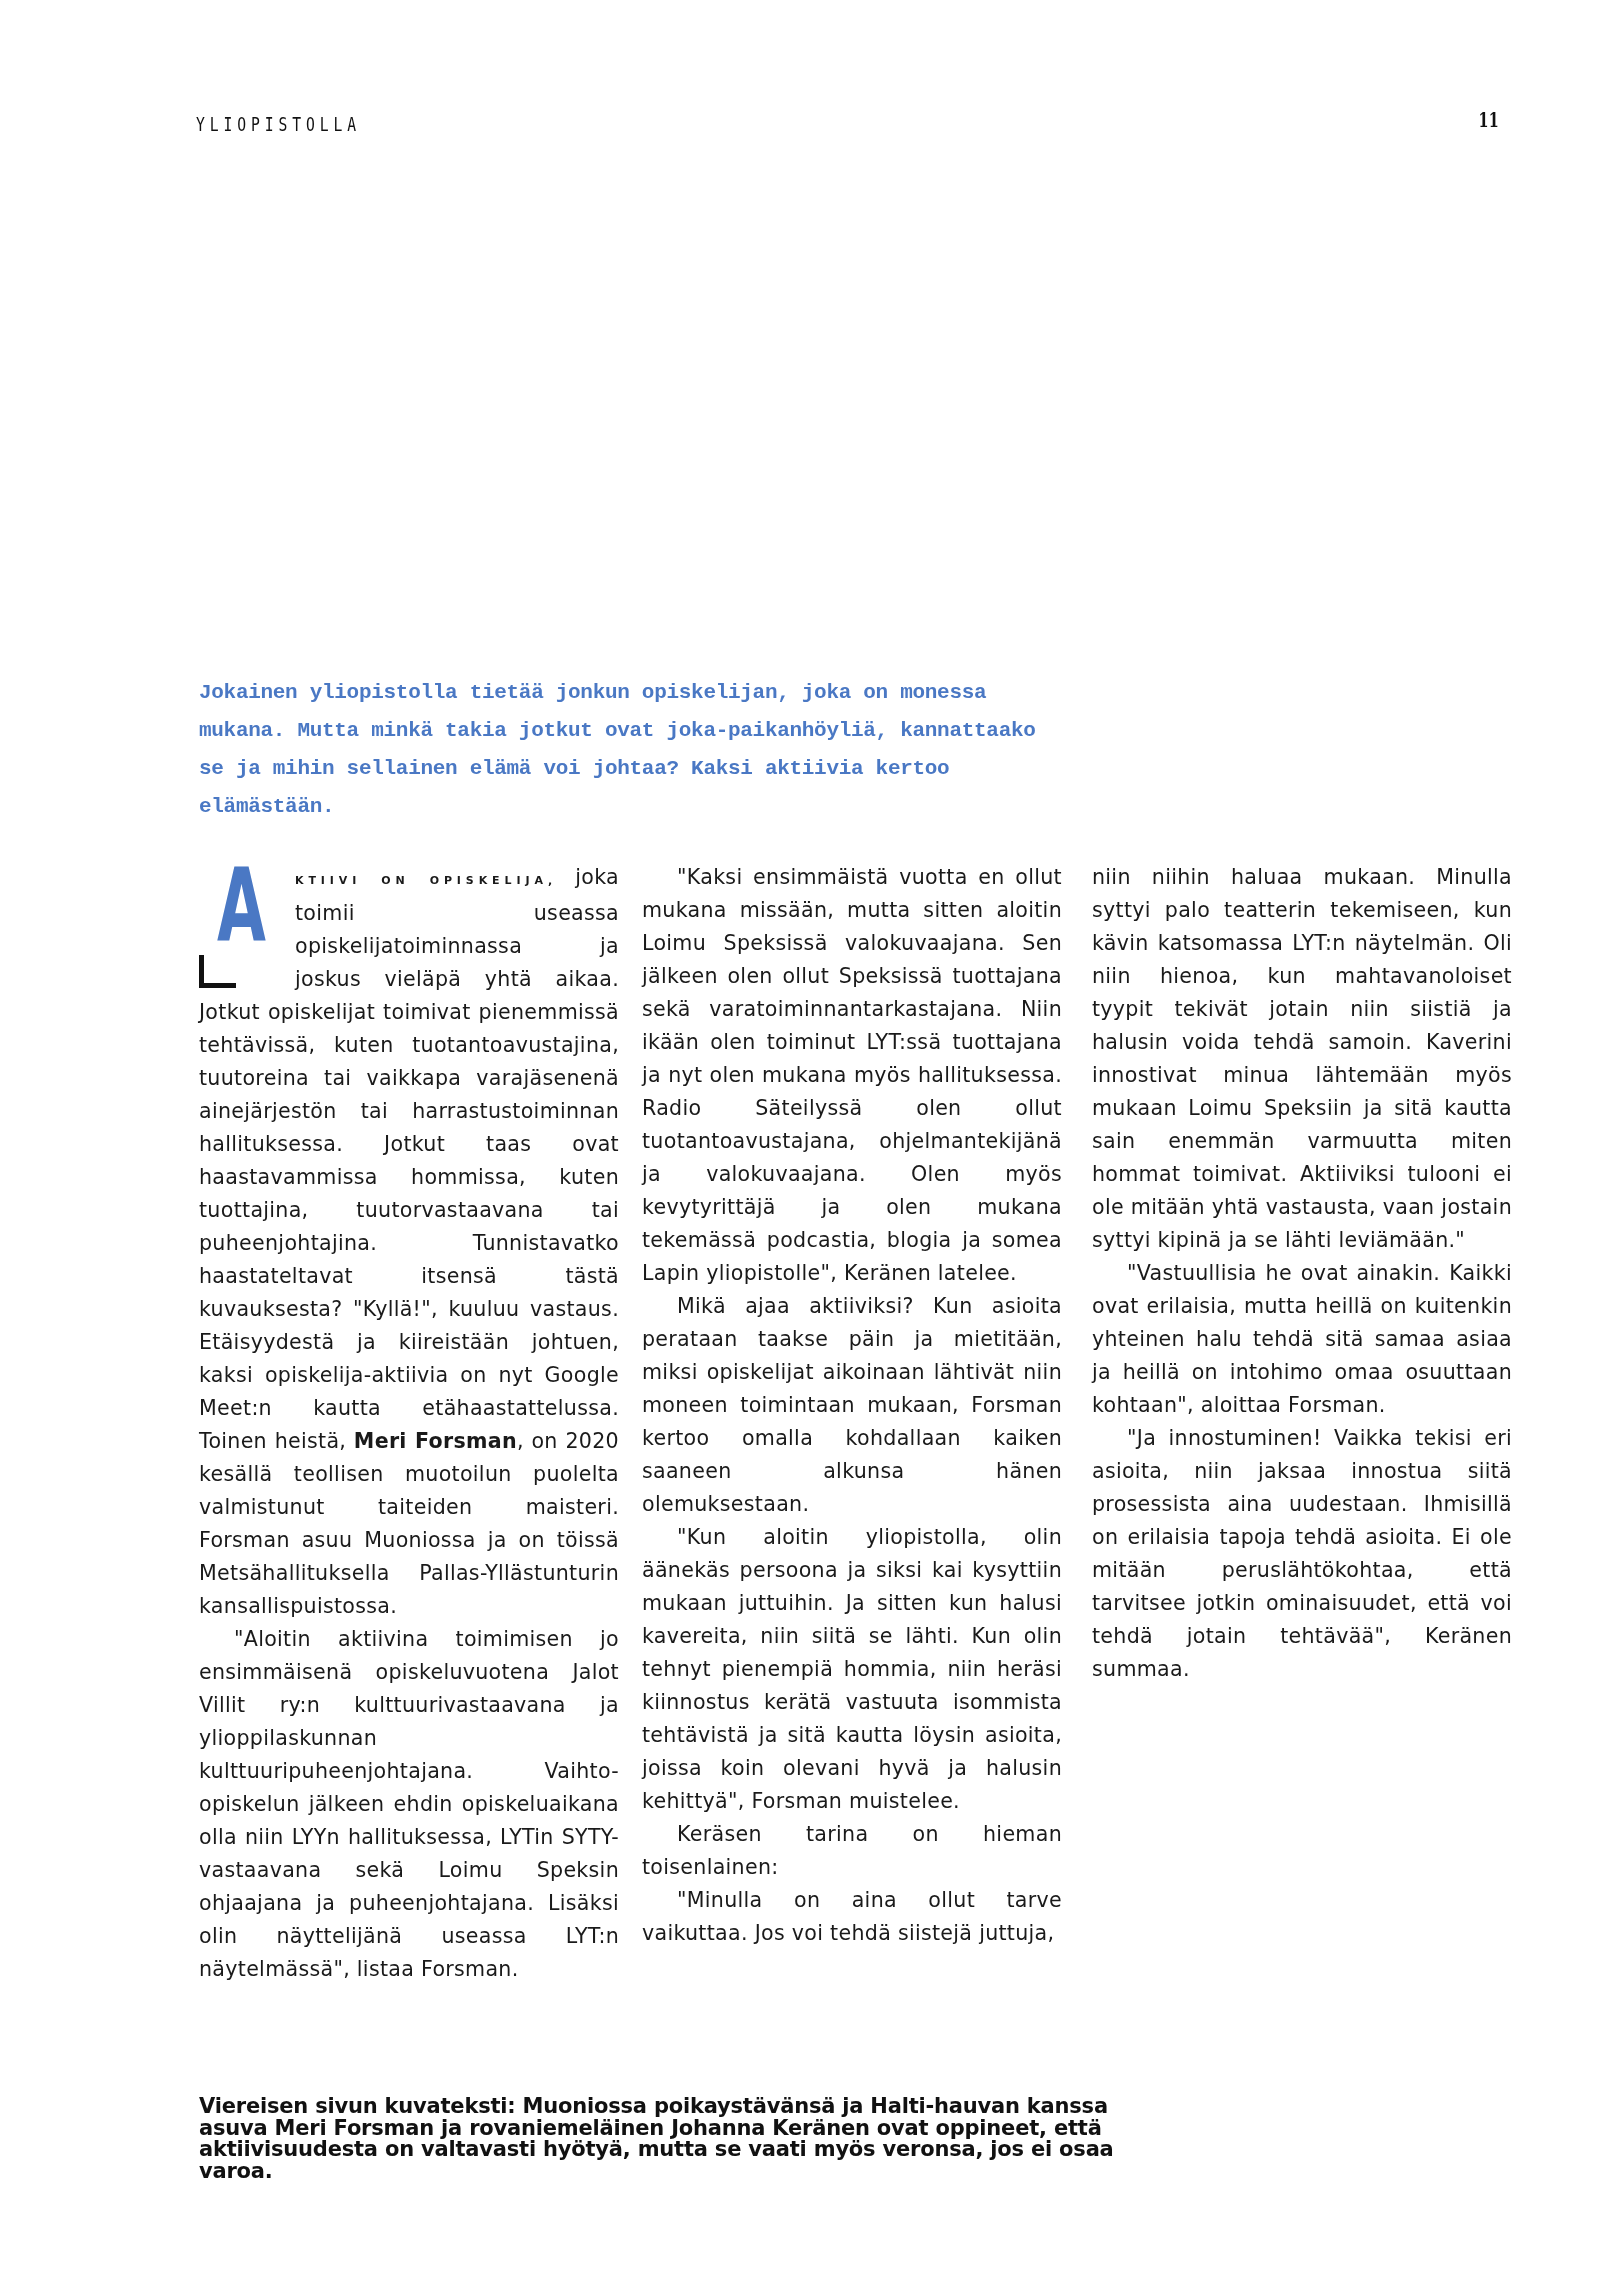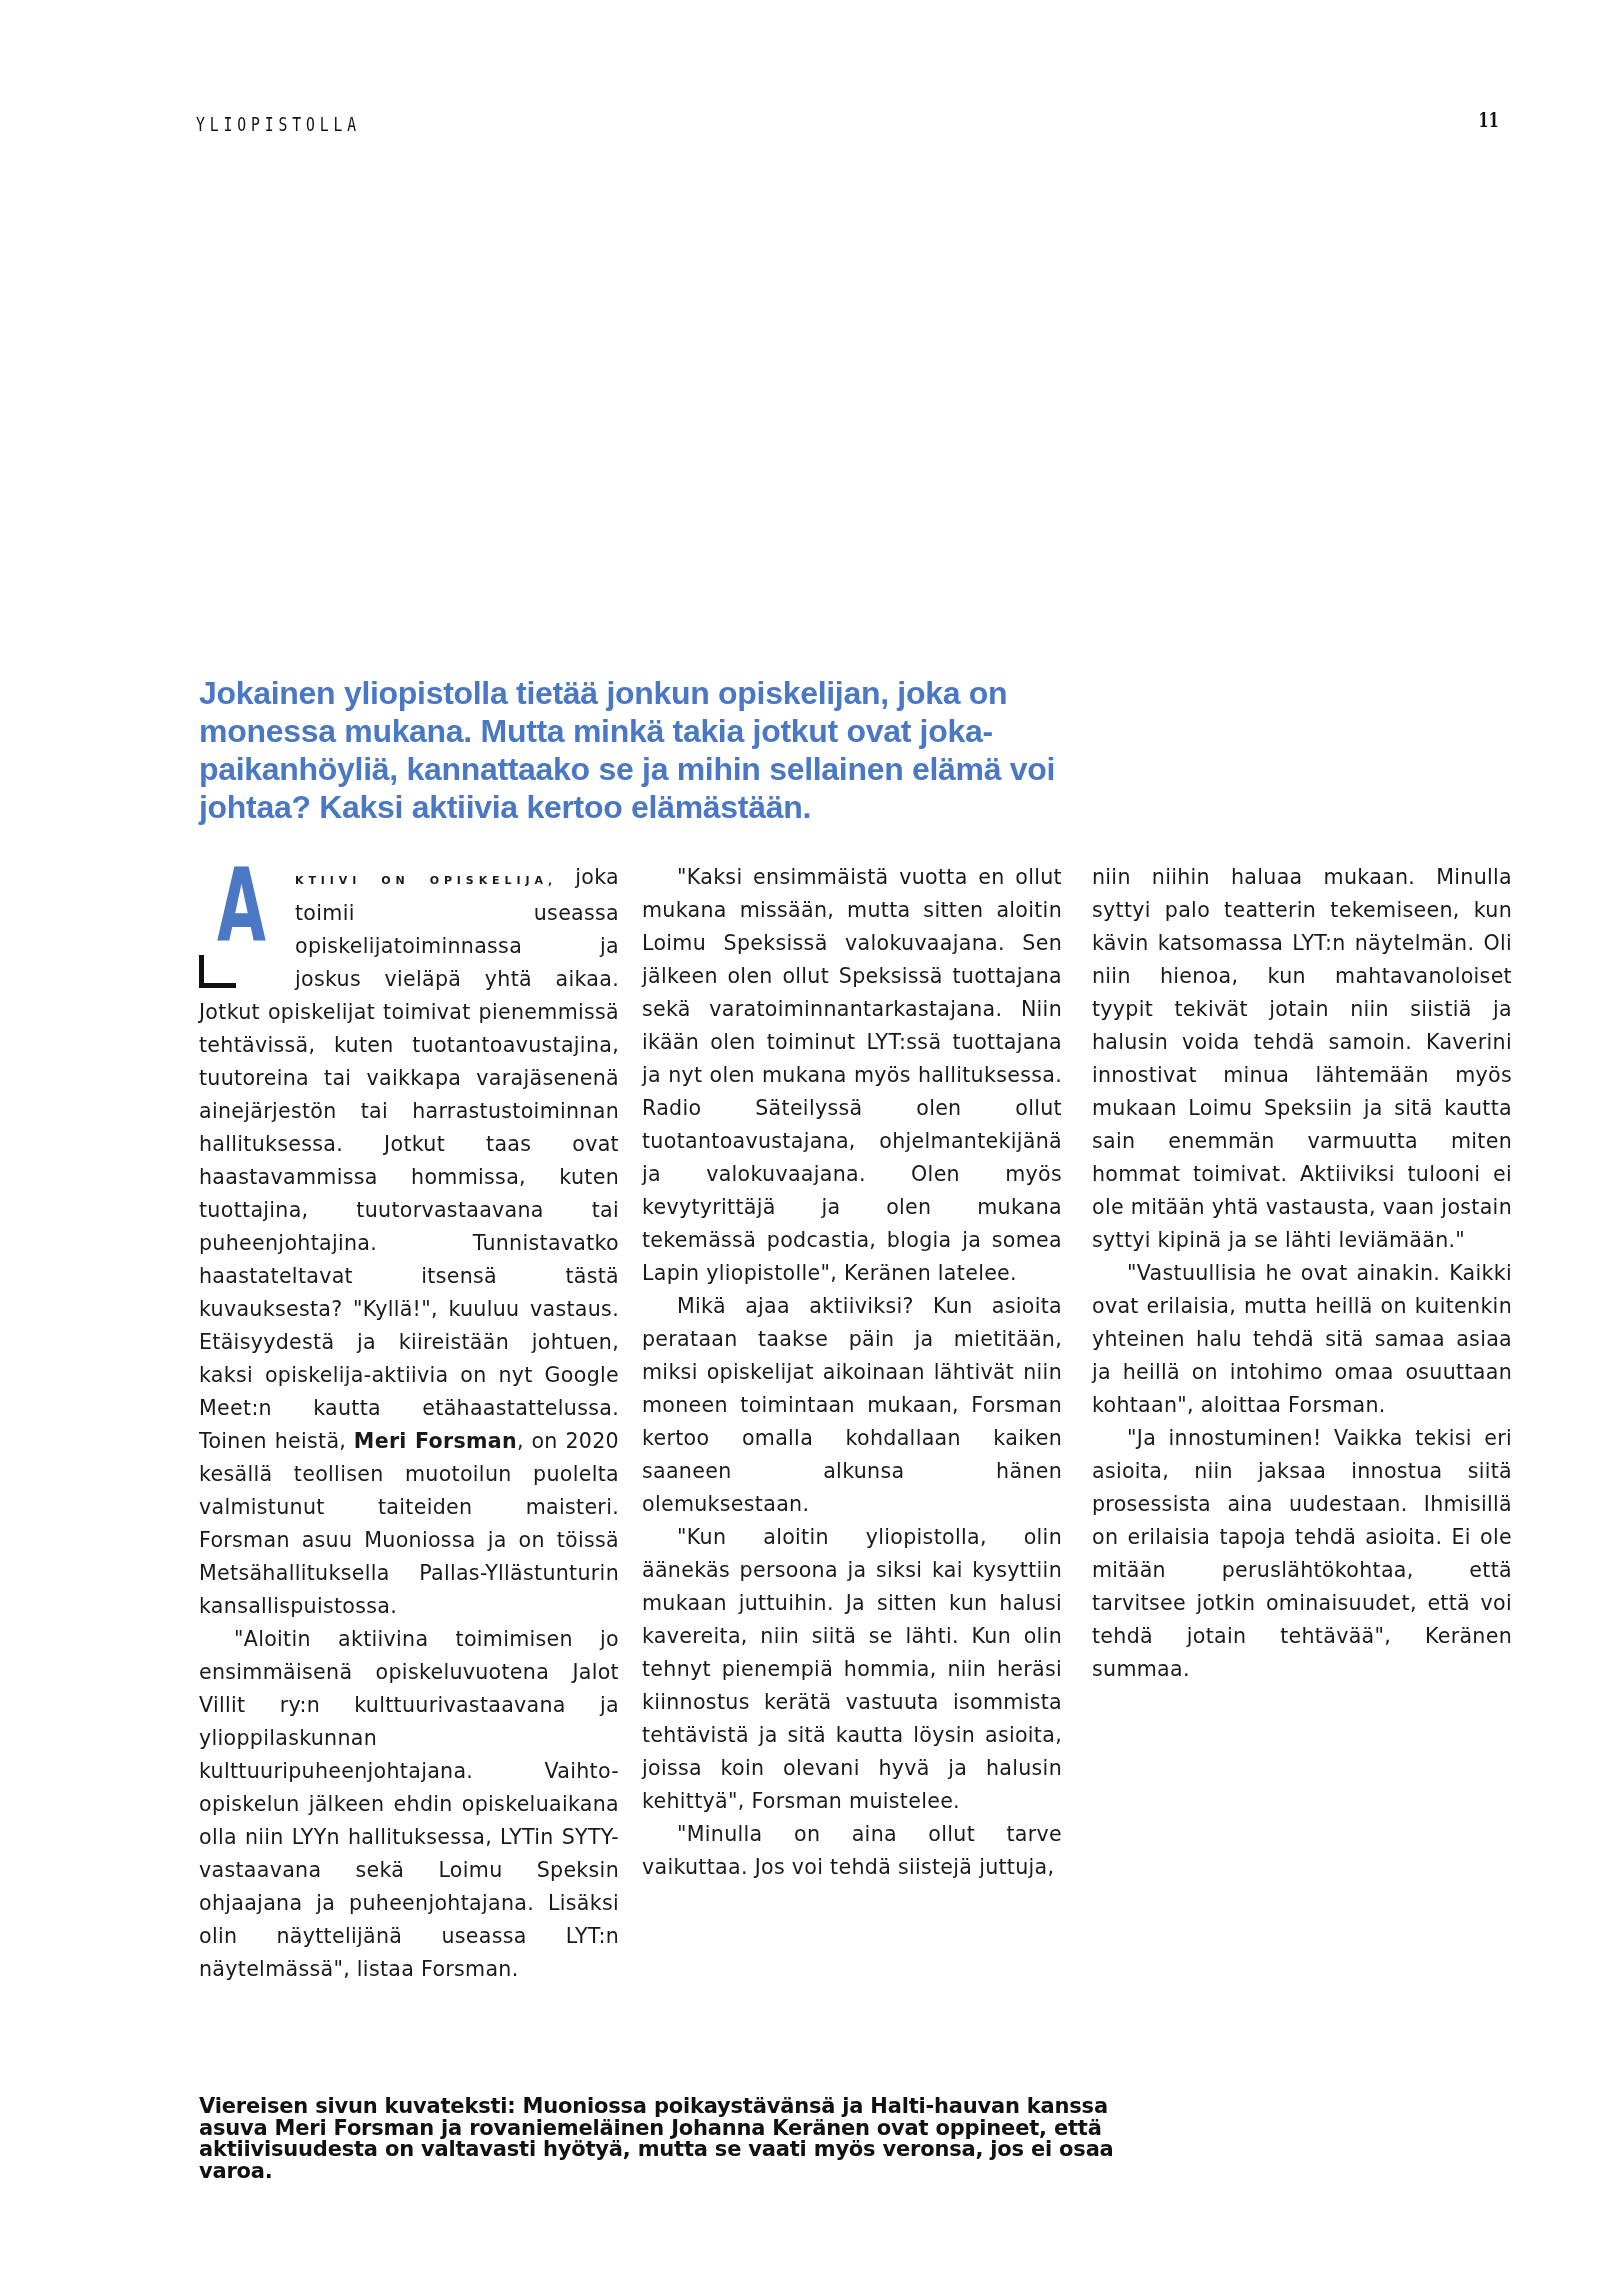--- a/index.html
+++ b/index.html
@@ -9,21 +9,21 @@
     font-family: "DejaVu Sans Mono", monospace; font-size: 14.7px; letter-spacing: 4.9px;
     transform: scaleY(1.35); transform-origin: left top; color: #111;
   }
   .page-number {
     position: absolute; right: 122px; top: 108px;
     font-family: "DejaVu Serif", serif; font-size: 20.6px; font-weight: bold; color: #111;
     transform: scaleX(0.7); transform-origin: right top;
   }
   .lead {
     position: absolute; left: 199px; top: 674px; width: 863px;
-    font-family: Liberation Sans, sans-serif; font-size: 32px; line-height: 38px;
+    font-family: Liberation Mono, monospace; font-size: 21px; line-height: 38px;
     color: #4a78c4; font-weight: bold; letter-spacing: -0.3px;
   }
   .columns { position: absolute; top: 861px; left: 199px; }
   .col {
     position: absolute; top: 0; width: 420px;
     font-family: "DejaVu Sans", sans-serif; font-size: 20.6px; line-height: 33px;
     text-align: justify; color: #1a1a1a; letter-spacing: 0.3px;
   }
   .col p { margin: 0; }
   .col p.ind { text-indent: 35px; }
@@ -64,20 +64,21 @@
         <span class="corner-mark"></span>
       </span><span class="smallcaps">KTIIVI ON OPISKELIJA,</span><span> joka toimii useassa opiskelijatoiminnassa ja joskus vieläpä yhtä aikaa. Jotkut opiskelijat toimivat pienemmissä tehtävissä, kuten tuotantoavustajina, tuutoreina tai vaikkapa varajäsenenä ainejärjestön tai harrastustoiminnan hallituksessa. Jotkut taas ovat haastavammissa hommissa, kuten tuottajina, tuutorvastaavana tai puheenjohtajina. Tunnistavatko haastateltavat itsensä tästä kuvauksesta? "Kyllä!", kuuluu vastaus. Etäisyydestä ja kiireistään johtuen, kaksi opiskelija-aktiivia on nyt Google Meet:n kautta etähaastattelussa. Toinen heistä, </span><span class="name-bold">Meri Forsman</span><span>, on 2020 kesällä teollisen muotoilun puolelta valmistunut taiteiden maisteri. Forsman asuu Muoniossa ja on töissä Metsähallituksella Pallas-Yllästunturin kansallispuistossa.</span>
     </p>
     <p class="ind">"Aloitin aktiivina toimimisen jo ensimmäisenä opiskeluvuotena Jalot Villit ry:n kulttuurivastaavana ja ylioppilaskunnan kulttuuripuheenjohtajana. Vaihto-opiskelun jälkeen ehdin opiskeluaikana olla niin LYYn hallituksessa, LYTin SYTY-vastaavana sekä Loimu Speksin ohjaajana ja puheenjohtajana. Lisäksi olin näyttelijänä useassa LYT:n näytelmässä", listaa Forsman.</p>
   </div>
 
   <div class="col col2">
     <p class="ind">"Kaksi ensimmäistä vuotta en ollut mukana missään, mutta sitten aloitin Loimu Speksissä valokuvaajana. Sen jälkeen olen ollut Speksissä tuottajana sekä varatoiminnantarkastajana. Niin ikään olen toiminut LYT:ssä tuottajana ja nyt olen mukana myös hallituksessa. Radio Säteilyssä olen ollut tuotantoavustajana, ohjelmantekijänä ja valokuvaajana. Olen myös kevytyrittäjä ja olen mukana tekemässä podcastia, blogia ja somea Lapin yliopistolle", Keränen latelee.</p>
     <p class="ind">Mikä ajaa aktiiviksi? Kun asioita perataan taakse päin ja mietitään, miksi opiskelijat aikoinaan lähtivät niin moneen toimintaan mukaan, Forsman kertoo omalla kohdallaan kaiken saaneen alkunsa hänen olemuksestaan.</p>
     <p class="ind">"Kun aloitin yliopistolla, olin äänekäs persoona ja siksi kai kysyttiin mukaan juttuihin. Ja sitten kun halusi kavereita, niin siitä se lähti. Kun olin tehnyt pienempiä hommia, niin heräsi kiinnostus kerätä vastuuta isommista tehtävistä ja sitä kautta löysin asioita, joissa koin olevani hyvä ja halusin kehittyä", Forsman muistelee.</p>
+    <p class="ind">Keräsen tarina on hieman toisenlainen:</p>
     <p class="ind">"Minulla on aina ollut tarve vaikuttaa. Jos voi tehdä siistejä juttuja,</p>
   </div>
 
   <div class="col col3">
     <p>niin niihin haluaa mukaan. Minulla syttyi palo teatterin tekemiseen, kun kävin katsomassa LYT:n näytelmän. Oli niin hienoa, kun mahtavanoloiset tyypit tekivät jotain niin siistiä ja halusin voida tehdä samoin. Kaverini innostivat minua lähtemään myös mukaan Loimu Speksiin ja sitä kautta sain enemmän varmuutta miten hommat toimivat. Aktiiviksi tulooni ei ole mitään yhtä vastausta, vaan jostain syttyi kipinä ja se lähti leviämään."</p>
     <p class="ind">"Vastuullisia he ovat ainakin. Kaikki ovat erilaisia, mutta heillä on kuitenkin yhteinen halu tehdä sitä samaa asiaa ja heillä on intohimo omaa osuuttaan kohtaan", aloittaa Forsman.</p>
     <p class="ind">"Ja innostuminen! Vaikka tekisi eri asioita, niin jaksaa innostua siitä prosessista aina uudestaan. Ihmisillä on erilaisia tapoja tehdä asioita. Ei ole mitään peruslähtökohtaa, että tarvitsee jotkin ominaisuudet, että voi tehdä jotain tehtävää", Keränen summaa.</p>
   </div>
 </div>
 

